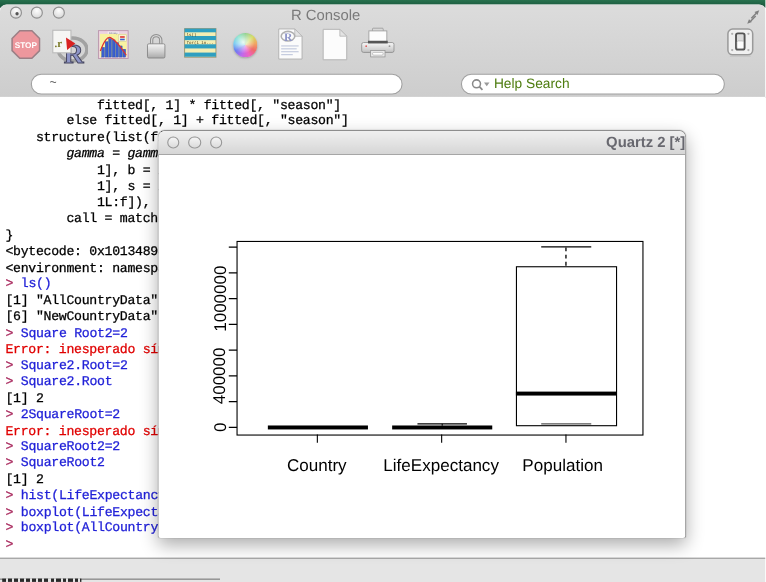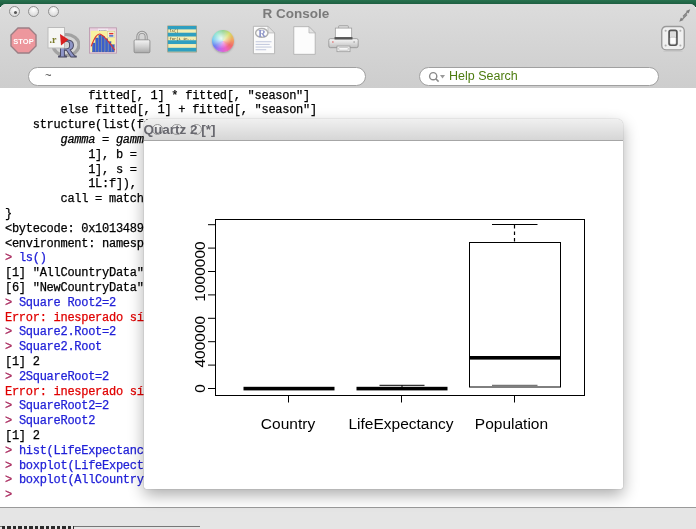--- a/index.html
+++ b/index.html
@@ -2,36 +2,36 @@
 <html><head>
 <meta charset="utf-8">
 <style>
 html,body{margin:0;padding:0;}
 body{width:696px;height:529px;overflow:hidden;position:relative;background:#fff;font-family:"Liberation Sans",sans-serif;}
 .abs{position:absolute;}
 #green{left:0;top:0;width:696px;height:7px;background:linear-gradient(#28724e,#175139);}
 #win{left:0;top:4px;width:696px;height:525px;background:#fff;border-radius:6px 6px 0 0;overflow:hidden;}
 #hdr{left:0;top:0;width:696px;height:84px;background:linear-gradient(#dcdcdc,#cdcdcd);border-bottom:1px solid #8e8e8e;}
 .tl{width:11px;height:11px;border-radius:50%;border:1px solid #8f8f8f;background:radial-gradient(circle at 50% 30%,#fdfdfd,#d2d2d2);box-sizing:border-box;}
-#wtitle{left:0;top:1.5px;width:592px;text-align:center;font-size:13.5px;font-weight:bold;color:#7a7a7a;}
+#wtitle{left:0;top:1.5px;width:592px;text-align:center;font-size:13.5px;font-weight:normal;color:#7a7a7a;}
 
 #console{left:0;top:84px;width:696px;height:419px;background:#fff;font-family:"Liberation Mono",monospace;font-size:12px;white-space:pre;-webkit-text-stroke:0.25px;letter-spacing:-0.27px;}
 .ln{position:absolute;left:5px;height:14.8px;line-height:14.8px;}
 .in{color:#2121d8;}
 .pr{color:#a8275c;}
 .er{color:#e00000;}
 
 #bstrip{left:0;top:503px;width:696px;height:22px;background:#e5e5e5;border-top:1px solid #9a9a9a;}
 
 .pill{position:absolute;height:19px;border-radius:10px;background:#fff;border:1px solid #a0a0a0;box-sizing:border-box;}
 
 #qwin{left:143.5px;top:119px;width:479.5px;height:370px;border-radius:6px 6px 2px 2px;background:#fff;box-shadow:0 6px 16px rgba(0,0,0,0.33),0 0 1px rgba(0,0,0,0.45);}
 #qbar{position:absolute;left:0;top:0;width:479.5px;height:21px;border-radius:6px 6px 0 0;background:linear-gradient(#f0f0f0,#d6d6d6);border-bottom:1px solid #a6a6a6;box-sizing:content-box;}
 .qc{position:absolute;top:4.5px;width:11.5px;height:11.5px;border-radius:50%;border:1px solid #979797;background:linear-gradient(#f5f5f5,#dcdcdc);box-sizing:border-box;}
-#qtitle{position:absolute;left:0;top:2.5px;width:479.5px;text-align:left;font-size:13.5px;font-weight:bold;color:#68686f;}
+#qtitle{position:absolute;left:0;top:2.5px;width:479.5px;text-align:right;font-size:13.5px;font-weight:bold;color:#68686f;}
 </style>
 </head>
 <body>
 <div class="abs" id="green"></div>
 <div class="abs" id="win">
   <div class="abs" id="hdr"></div>
   <div class="abs tl" style="left:9px;top:2px;"></div>
   <div class="abs" style="left:13.5px;top:6.5px;width:3px;height:3px;border-radius:50%;background:#555;"></div>
   <div class="abs tl" style="left:28px;top:2px;"></div>
   <div class="abs tl" style="left:47.5px;top:2px;"></div>

